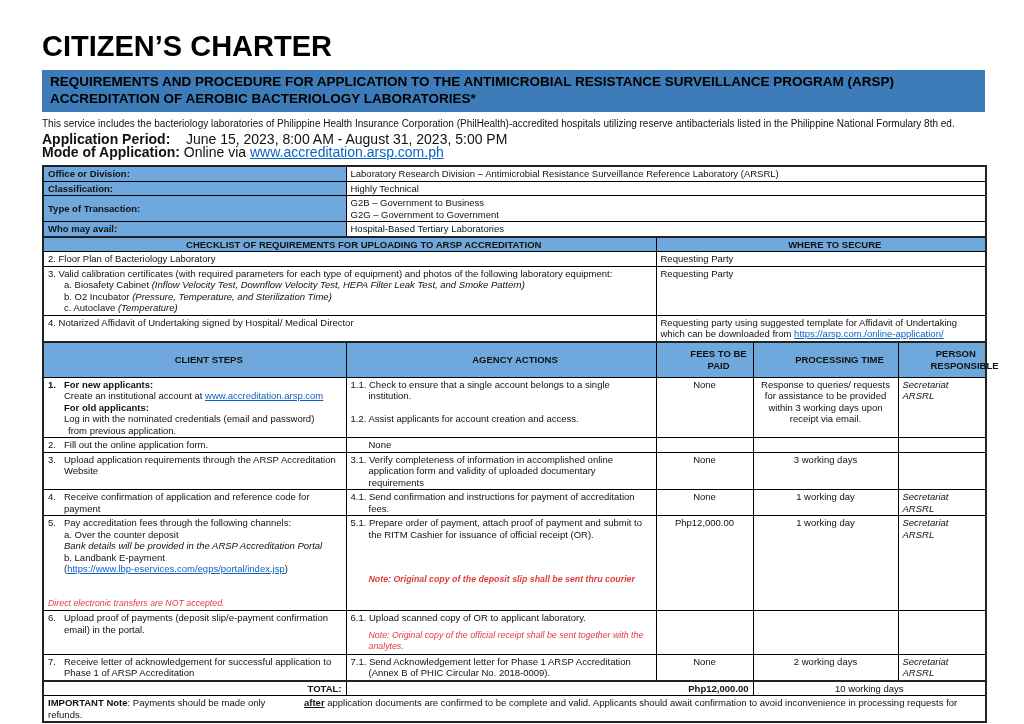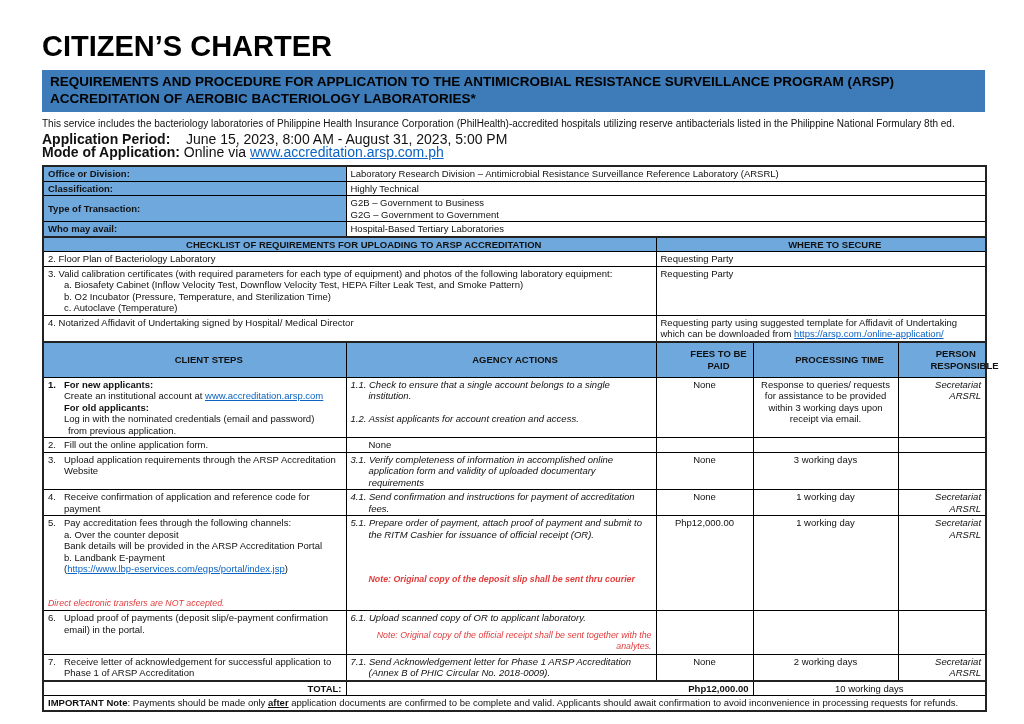--- a/index.html
+++ b/index.html
@@ -12,31 +12,31 @@
   .lbl{font-weight:bold;}
   a{color:#0b63c4;text-decoration:underline;cursor:pointer;}
   table{border-collapse:collapse;width:943px;table-layout:fixed;margin-top:6px;}
   td{border:1px solid #000;vertical-align:top;font-size:9.5px;line-height:11.5px;padding:1px 4px;}
   table{border:2px solid #222;}
   .bluehead{background:#6fa8dc;font-weight:bold;text-align:center;vertical-align:middle;padding-left:32px;}
   .bluelabel{background:#6fa8dc;font-weight:bold;}
   tr.sect td{border-top:2px solid #222;}
   .ctr{text-align:center;}
   .rt{text-align:right;}
-  .it{}
+  .it{font-style:italic;}
   .b{font-weight:bold;}
   .red{color:#e03c3c;font-style:italic;font-size:8.8px;}
-  .person{font-style:italic;text-align:right;}
+  .person{font-style:italic;text-align:left;}
   .step{padding-left:16px;text-indent:-16px;}
   .stepnum{display:inline-block;width:16px;text-indent:0;}
   .sub{padding-left:16px;}
-  .agy{padding-left:18px;text-indent:-18px;font-style:italic;}
+  .agy{padding-left:18px;text-indent:-18px;}
   .agyplain{padding-left:18px;}
   .gap10{margin-top:11px;}
-  .gap6{margin-top:6px;text-align:right;}
+  .gap6{margin-top:6px;}
   .gap8{margin-top:23px;}
   .hdr-h{height:32px;}
 </style>
 </head>
 <body>
 
 <div class="page">
 
   <h1>CITIZEN’S CHARTER</h1>
 
@@ -224,19 +224,19 @@
     </tr>
 
     <tr class="sect">
       <td class="rt b">TOTAL:</td>
       <td colspan="2" class="rt b">Php12,000.00</td>
       <td colspan="2" class="ctr">10 working days</td>
     </tr>
 
     <tr>
       <td colspan="5">
-        <span class="b">IMPORTANT Note</span><span>: Payments should be made only </span><span class="b" style="text-decoration:underline;">after</span><span> application documents are confirmed to be complete and valid. Applicants should await confirmation to avoid inconvenience in processing requests for refunds.</span>
+        <span class="b">IMPORTANT Note</span><span>: Payments should be made only </span><span class="b" style="text-decoration:underline;margin-left:36px;">after</span><span> application documents are confirmed to be complete and valid. Applicants should await confirmation to avoid inconvenience in processing requests for refunds.</span>
       </td>
     </tr>
   </tbody>
     </table>
 
 </div>
 
 </body></html>

